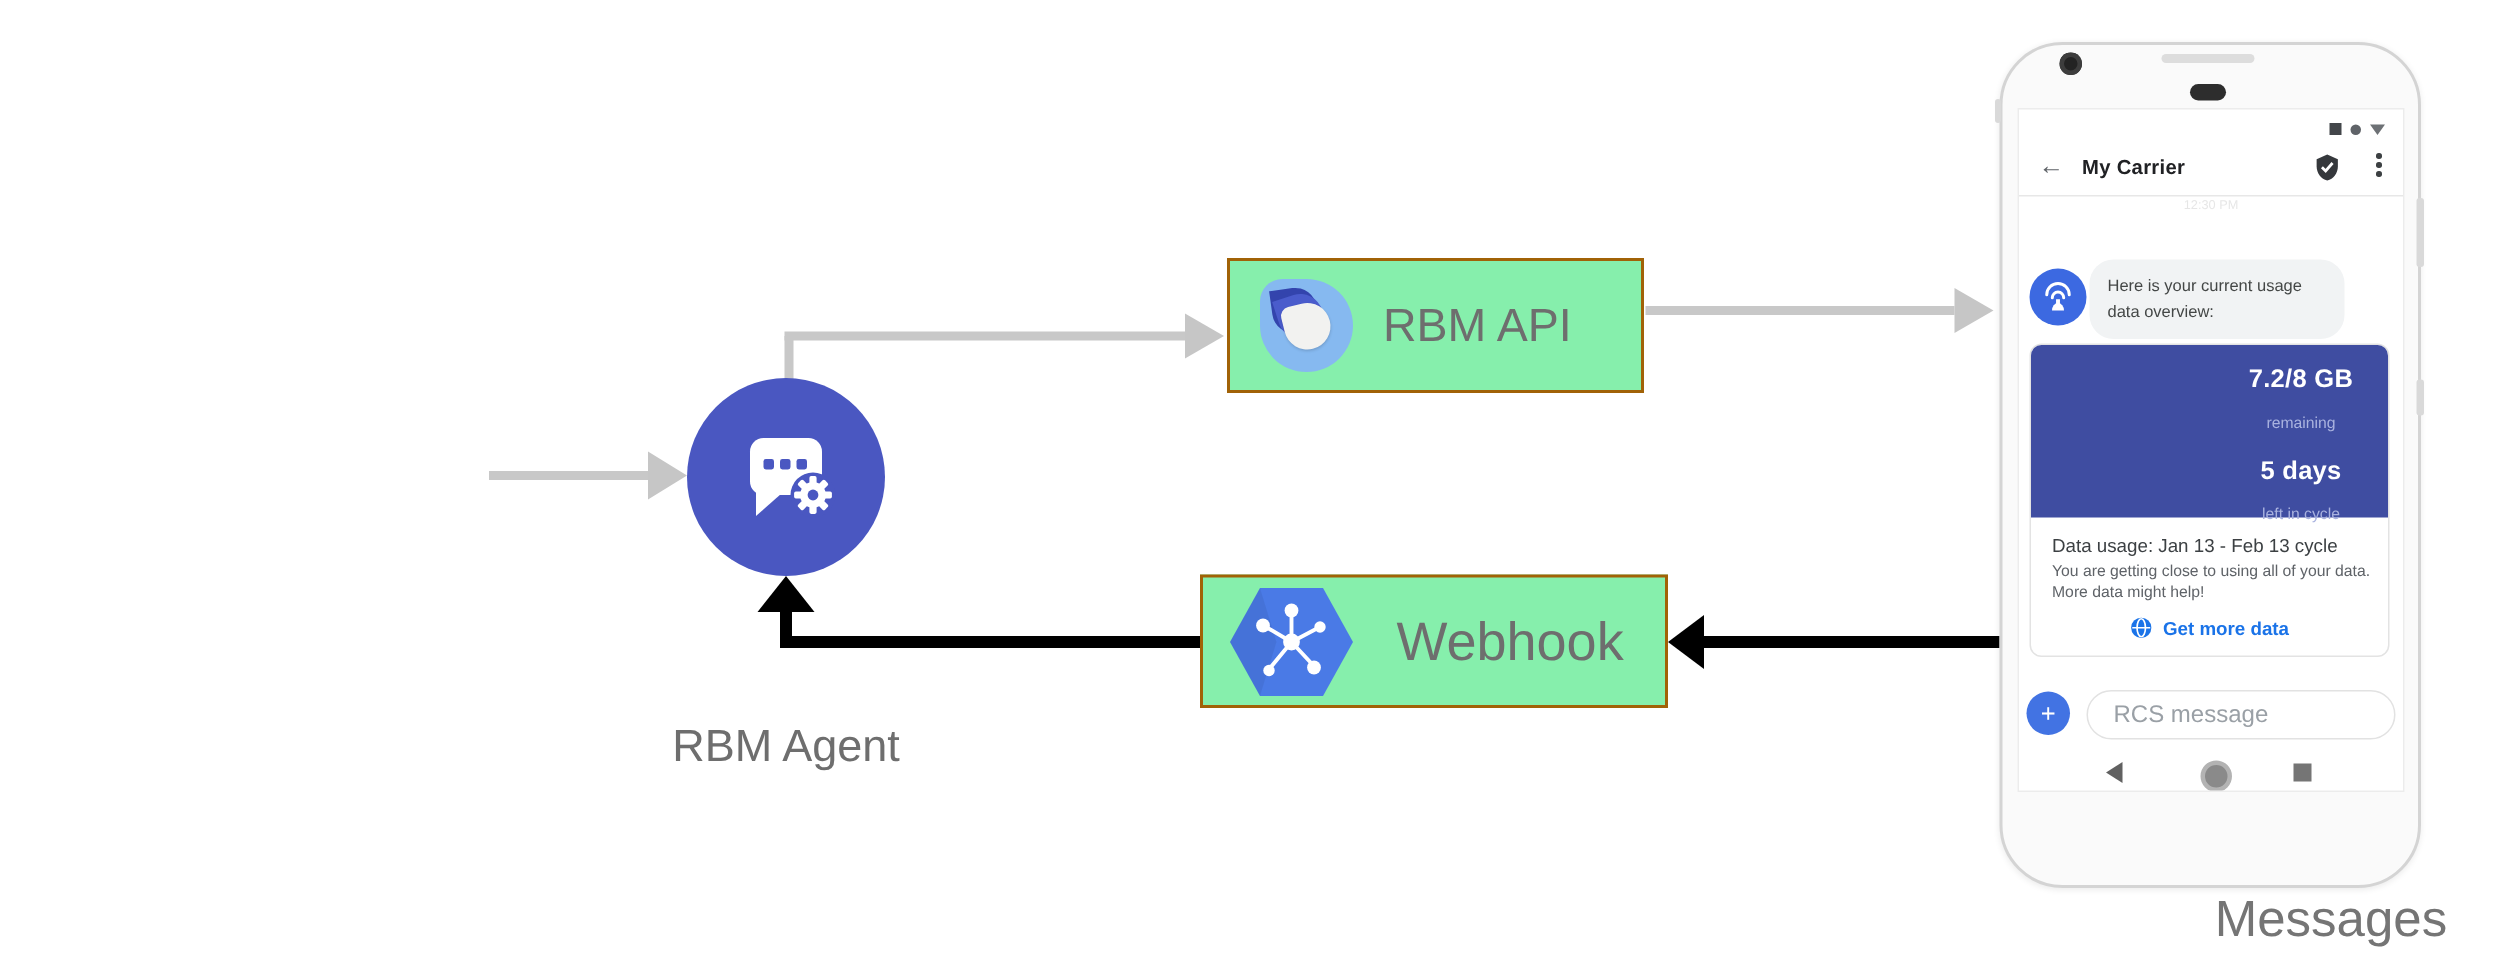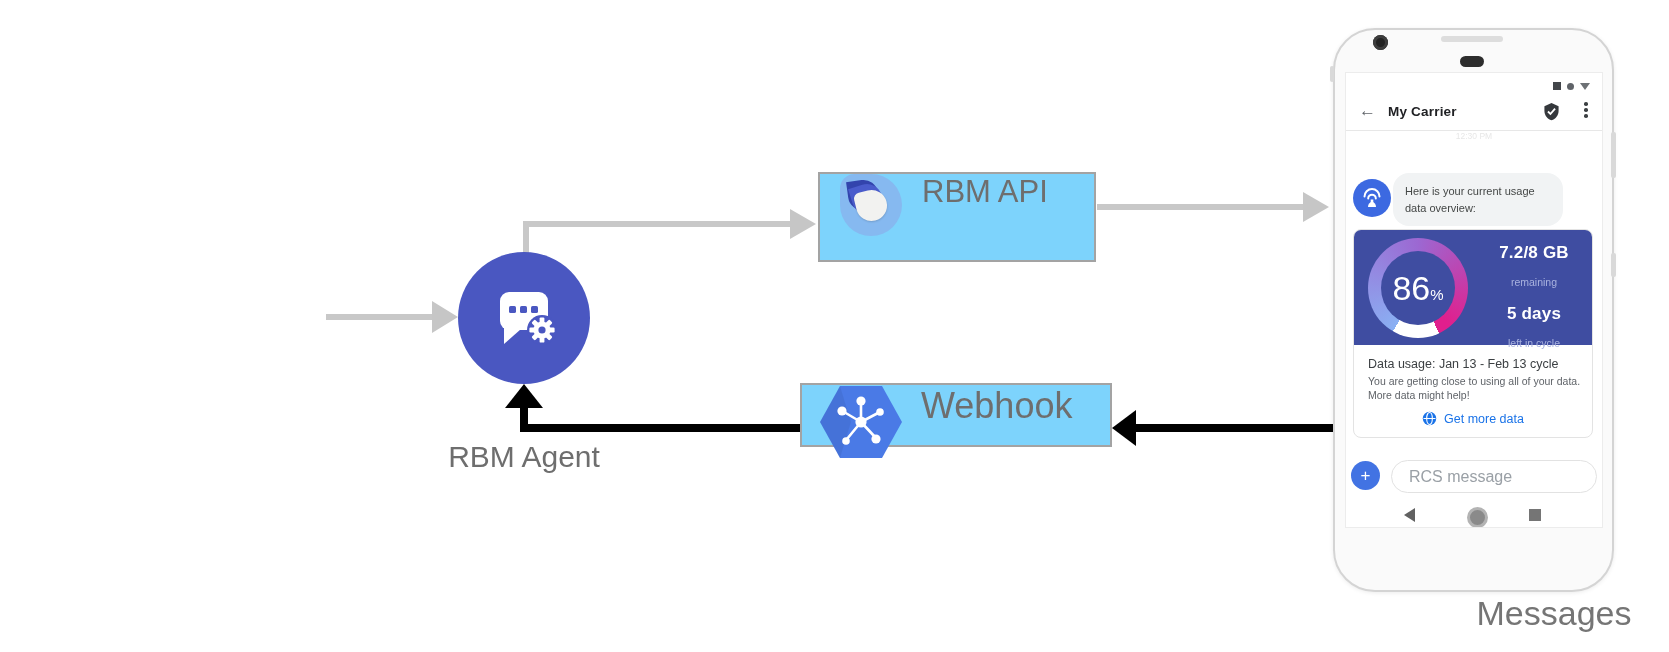--- a/index.html
+++ b/index.html
@@ -1,22 +1,22 @@
 <!DOCTYPE html>
 <html><head>
 <meta charset="utf-8">
 <style>
   html,body{margin:0;padding:0;background:#fff;}
   .canvas{position:relative;width:1669px;height:652px;background:#fff;overflow:hidden;
           font-family:"Liberation Sans","DejaVu Sans",sans-serif;}
 
   
-  .dbox{position:absolute;background:#7dd3fc;border:2px solid #a3a3a3;display:flex;align-items:flex-start;color:#6e6e6e;}
+  .dbox{position:absolute;background:#86efac;border:2px solid #a16207;display:flex;align-items:center;color:#6e6e6e;}
   .dbox-center{justify-content:center;}
-  .dlabel{position:absolute;color:#6e6e6e;text-align:center;}
+  .dlabel{position:absolute;color:#6e6e6e;text-align:center;margin-top:41px;}
 
   
   .gline{position:absolute;background:#c8c8c8;}
   .bline{position:absolute;background:#000;}
   .tri{position:absolute;width:0;height:0;}
 
   
   .agent-circle{position:absolute;left:458px;top:252px;width:132px;height:132px;border-radius:50%;
                 background:#4a57c1;display:flex;align-items:center;justify-content:center;}
 
@@ -62,21 +62,21 @@
   .gauge-pct{font-size:34px;color:#fff;line-height:74px;}
   .gauge-sym{font-size:15px;color:#fff;}
   .card-right{position:absolute;left:124px;top:13px;width:112px;text-align:center;color:#fff;}
   .cr-val{font-size:17px;font-weight:bold;letter-spacing:.2px;}
   .cr-lab{font-size:10.5px;color:#a9b2df;margin-top:13px;}
   .cr-gap{height:16px;}
   .card-white{padding:12px 14px 11px 14px;}
   .cw-title{font-size:12.5px;font-weight:normal;color:#3c4043;white-space:nowrap;}
   .cw-line{font-size:10.5px;color:#5f6368;margin-top:4px;white-space:nowrap;}
   .cw-action{margin-top:10px;display:flex;align-items:center;justify-content:center;gap:7px;}
-  .cw-action span{font-size:12.5px;font-weight:normal;color:#1a73e8;}
+  .cw-action span{font-size:12.5px;font-weight:bold;color:#1a73e8;}
 
   .plus-btn{position:absolute;left:5px;top:388px;width:29px;height:29px;border-radius:50%;background:#4273e3;
             color:#fff;display:flex;align-items:center;justify-content:center;font-size:17px;line-height:1;}
   .pill{position:absolute;left:45px;top:387px;width:206px;height:33px;border-radius:17px;border:1px solid #e2e2e2;
         background:#fff;box-sizing:border-box;display:flex;align-items:center;padding:0 10px 0 15px;}
   .pill input{border:none;outline:none;background:transparent;flex:1;font-size:16px;color:#3b82f6;
               font-family:"Liberation Sans","DejaVu Sans",sans-serif;}
   .pill input::placeholder{color:#9aa0a6;}
 
   .nav-back{position:absolute;left:58px;top:435px;width:0;height:0;border-top:7px solid transparent;
@@ -139,21 +139,21 @@
   <div class="dbox" style="left:818px;top:172px;width:278px;height:90px;font-size:31px;padding-left:20px;gap:20px;box-sizing:border-box;">
     <div class="rbm-logo">
       <div class="l1"></div>
         <div class="l2"></div>
         <div class="l3"></div>
         <div class="l4"></div>
     </div>
     <span>RBM API</span>
   </div>
 
-  <div class="dbox" style="left:800px;top:383px;width:312px;height:64px;font-size:36px;padding-left:17px;gap:18px;box-sizing:border-box;">
+  <div class="dbox" style="left:800px;top:383px;width:312px;height:89px;font-size:36px;padding-left:17px;gap:28px;box-sizing:border-box;">
     <svg width="84" height="74" viewBox="0 0 84 74">
       <polygon points="21,1 63,1 83,37 63,73 21,73 1,37" fill="#4a7ae6"></polygon>
       <polygon points="21,73 1,37 21,1 32,37" fill="#000" opacity="0.06"></polygon>
       <g stroke="#fff" stroke-width="2.6" stroke-linecap="round">
         <line x1="42" y1="37" x2="42" y2="18"></line>
         <line x1="42" y1="37" x2="59" y2="28"></line>
         <line x1="42" y1="37" x2="56" y2="52"></line>
         <line x1="42" y1="37" x2="28" y2="54"></line>
         <line x1="42" y1="37" x2="25" y2="27"></line>
       </g>
@@ -209,26 +209,20 @@
         </g>
         <path d="M8 21 A4 5 0 0 1 16 21 Z" fill="#fff"></path>
         <rect x="10.7" y="13.5" width="2.6" height="4" fill="#fff"></rect>
       </svg>
     </div>
 
     <div class="bubble">Here is your current usage data overview:</div>
 
     <div class="card">
       <div class="card-blue">
-        <div class="gauge">
-          <div class="gauge-inner">
-            <span class="gauge-pct">86</span>
-            <span class="gauge-sym">%</span>
-          </div>
-        </div>
         <div class="card-right">
           <div class="cr-val">7.2/8 GB</div>
           <div class="cr-lab">remaining</div>
           <div class="cr-gap"></div>
           <div class="cr-val">5 days</div>
           <div class="cr-lab">left in cycle</div>
         </div>
       </div>
       <div class="card-white">
         <div class="cw-title">Data usage: Jan 13 - Feb 13 cycle</div>

